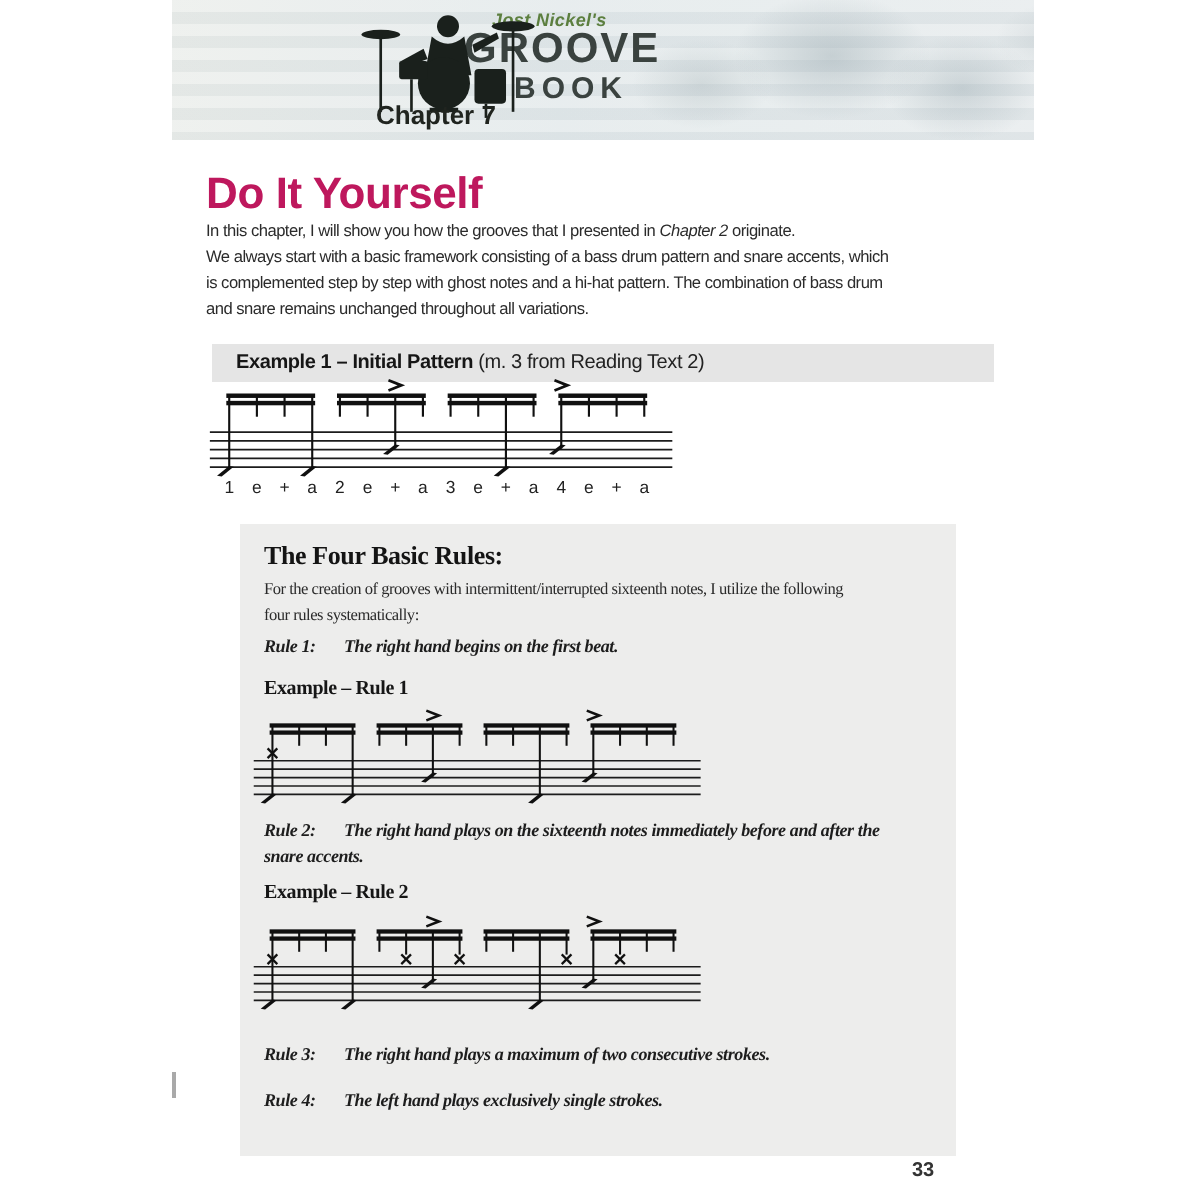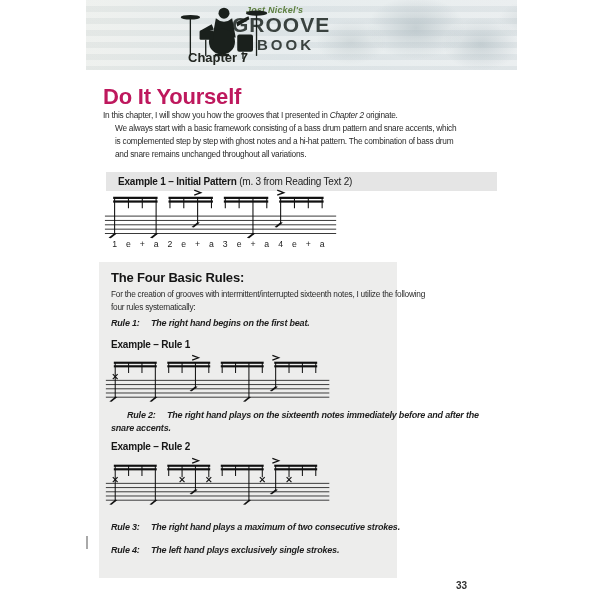--- a/index.html
+++ b/index.html
@@ -25,42 +25,43 @@
   .brand-script{left:160px;top:5px;font-size:9px;font-style:italic;font-weight:bold;color:var(--brand-green,#5c7f3f);letter-spacing:.2px;}
   .brand-groove{left:146px;top:13px;font-size:21px;font-weight:bold;letter-spacing:1px;color:var(--logo-ink,#3a423f);}
   .brand-book{left:171px;top:36px;font-size:15px;font-weight:bold;letter-spacing:3px;color:var(--logo-ink,#3a423f);}
   .drummer{left:92px;top:4px;}
   .chapter{left:102px;top:50px;font-size:13px;font-weight:bold;color:#20241f;}
 
   
   .title{left:103px;top:84px;font-size:22px;font-weight:bold;color:#be185d;letter-spacing:-.2px;}
   .bodyline{white-space:nowrap;font-size:8.3px;letter-spacing:-.25px;line-height:13px;color:#2b2b2b;}
   .p1{left:103px;top:109px;}
-  .p2{left:103px;top:122px;margin-left:12px;}
+  .p2{left:103px;top:122px;}
 
   .exbar{
     left:106px;top:172px;width:391px;height:19px;
     background:var(--example-bar-bg,#e5e5e5);
     line-height:19px;padding-left:12px;box-sizing:border-box;
     font-size:10px;white-space:nowrap;letter-spacing:-.2px;color:#222;
   }
   .exbar b{font-weight:bold;color:#161616;}
 
   
   .rulesbox{
-    left:99px;top:262px;width:298px;height:316px;
+    left:120px;top:262px;width:358px;height:316px;
     background:var(--rules-box-bg,#ededec);
+    font-family:Liberation Serif, serif;
   }
   .rb-head{left:12px;top:8px;font-size:13px;font-weight:bold;color:#141414;letter-spacing:-.2px;}
   .rb-intro{left:12px;top:26px;}
   .rule{white-space:nowrap;font-size:9px;font-weight:bold;font-style:italic;letter-spacing:-.2px;color:#1d1d1d;}
   .rlabel{display:inline-block;width:40px;font-weight:bold;font-style:italic;}
   .exlabel{font-size:10px;font-weight:bold;color:#161616;letter-spacing:-.2px;white-space:nowrap;}
   .r1{left:12px;top:56px;}  .exl1{left:12px;top:77px;}
-  .r2a{left:12px;top:148px;margin-left:16px;} .r2b{left:12px;top:160.5px;} .exl2{left:12px;top:179px;}
+  .r2a{left:12px;top:148px;} .r2b{left:12px;top:160.5px;} .exl2{left:12px;top:179px;}
   .r3{left:12px;top:260px;}  .r4{left:12px;top:283px;}
   .nsvg1{left:103px;top:189px;}
   .nsvg2{left:5px;top:92px;}
   .nsvg3{left:5px;top:195px;}
 
   .pagenum{left:456px;top:580px;font-size:10px;font-weight:bold;color:#333;}
   .edge-tick{left:86px;top:536px;width:1.5px;height:13px;background:#a9a9a9;}
 </style>
 </head>
 <body>

